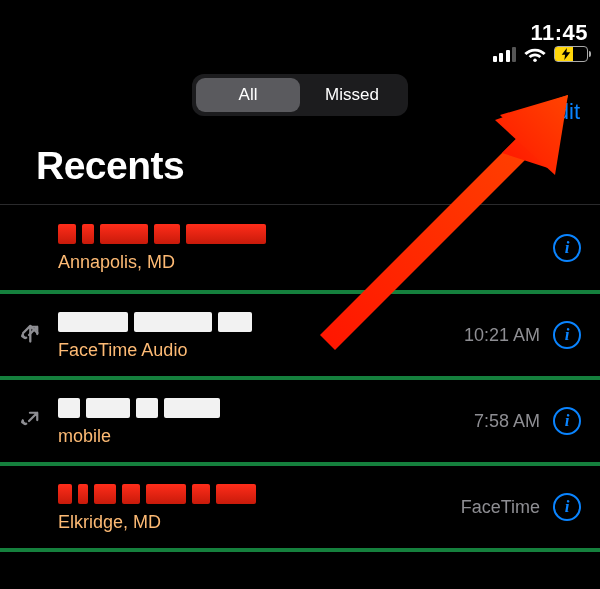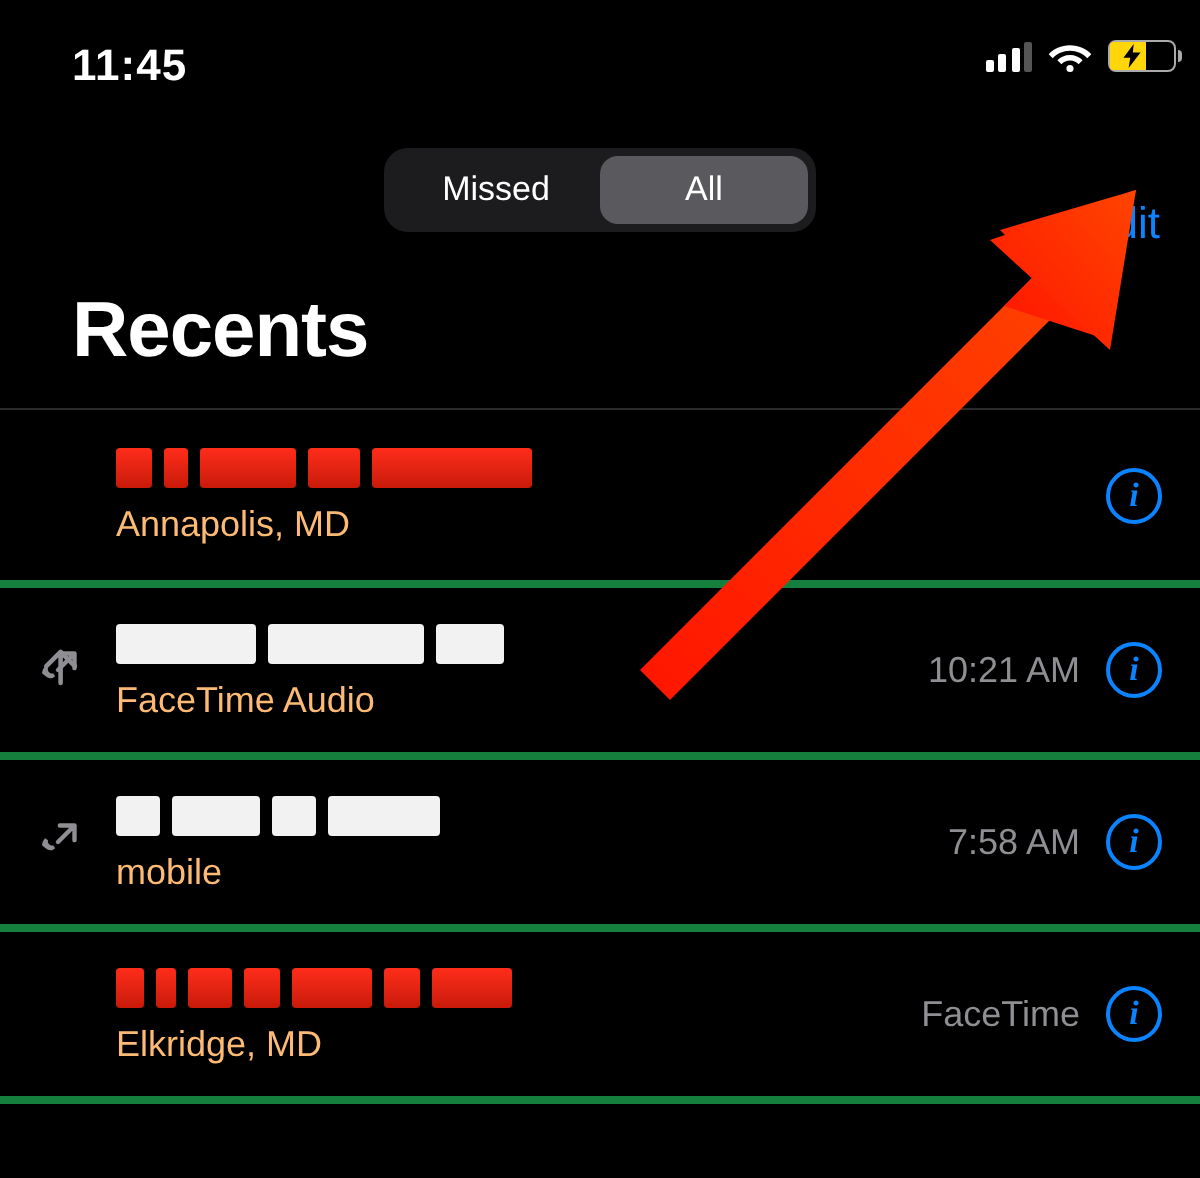--- a/index.html
+++ b/index.html
@@ -4,22 +4,22 @@
 <style>
   * { margin: 0; padding: 0; box-sizing: border-box; }
   html, body { width: 600px; height: 589px; background: #fff; }
   .screen {
     width: 600px; height: 589px; background: #000; position: relative;
     font-family: -apple-system, "Helvetica Neue", Helvetica, Arial, sans-serif;
     color: #fff; overflow: hidden;
   }
   
   .statusbar {
-    display: flex; align-items: flex-start; justify-content: space-between;
-    padding: 20px 12px 0 36px; height: 56px;
+    display: flex; align-items: flex-end; justify-content: space-between;
+    padding: 20px 12px 0 36px; height: 56px; flex-direction: column;
   }
   .time { font-size: 22px; font-weight: 600; letter-spacing: 0.5px; }
   .status-icons { display: flex; align-items: center; gap: 8px; }
   .cell-bars { display: flex; align-items: flex-end; gap: 2.5px; height: 16px; }
   .cell-bars span { width: 4px; background: #fff; border-radius: 1px; }
   .cell-bars span.dim { background: #555; }
   .wifi { width: 22px; height: 16px; }
   .battery {
     width: 34px; height: 16px; border: 1.8px solid #aaa; border-radius: 4px;
     position: relative; display: flex; align-items: center;
@@ -105,22 +105,22 @@
           <svg class="battery-bolt" viewBox="0 0 10 14">
             <path d="M6 0 L0 8 L4 8 L3 14 L10 5 L5.5 5 Z" fill="#000"></path>
           </svg>
         </div>
       </div>
     </div>
   </div>
 
   <div class="navrow">
     <div class="segmented">
+      <div class="seg active">All</div>
       <div class="seg">Missed</div>
-      <div class="seg active">All</div>
     </div>
     <div class="edit">Edit</div>
   </div>
 
   <div class="title">Recents</div>
 
   <div class="list">
 
     <div class="row">
       <div class="iconcol"></div>

